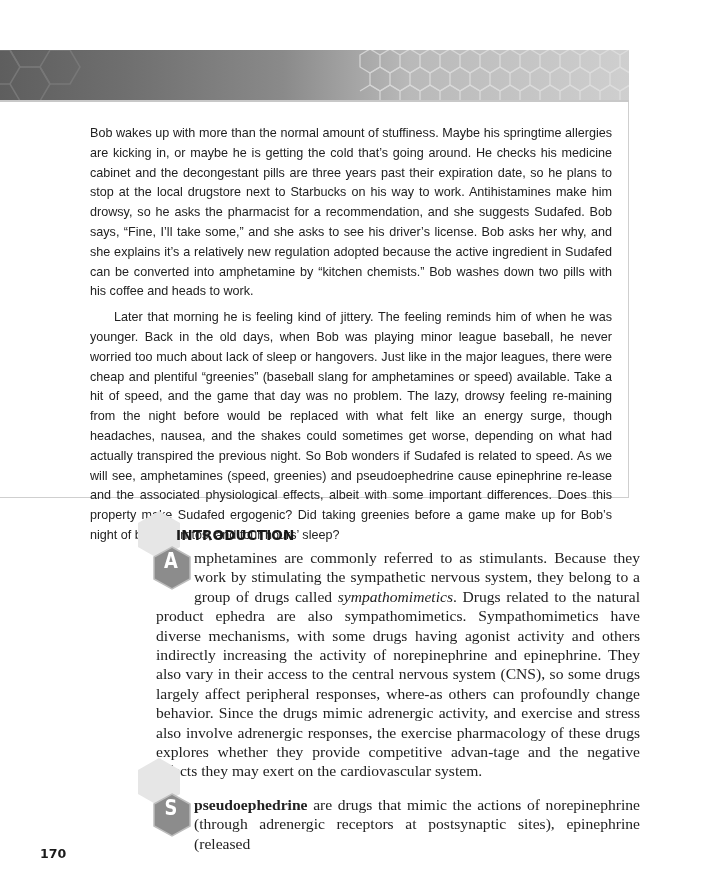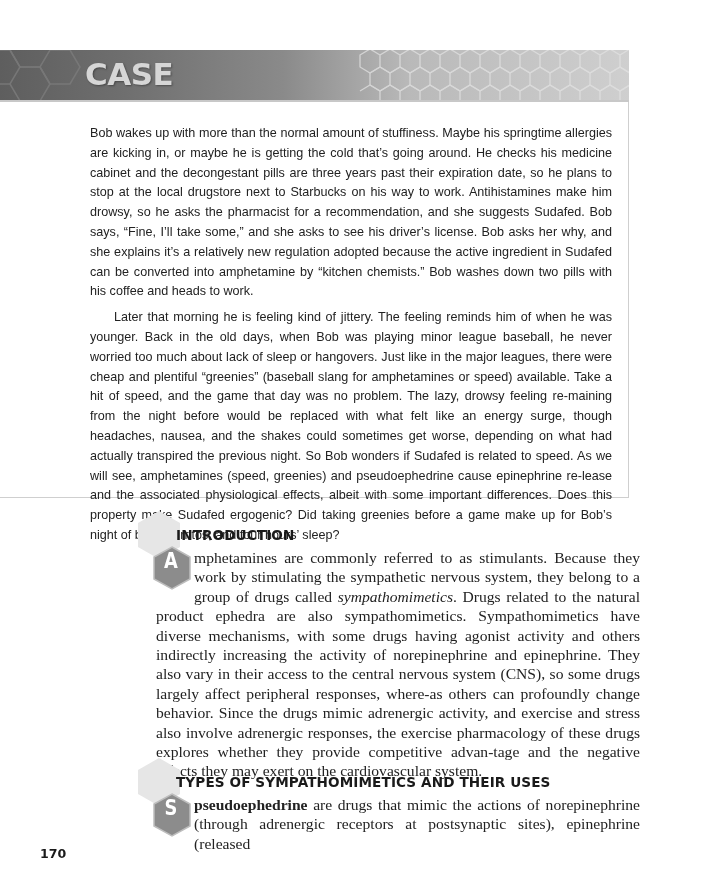--- a/index.html
+++ b/index.html
@@ -79,21 +79,20 @@
       <path d="M20,-17 L40,-17 L50,0 L40,17 L20,17 L10,0"></path>
       <path d="M50,0 L70,0 L80,17 L70,34 L50,34 L40,17"></path>
     </g>
     <g fill="none" stroke="#e2e2e2" stroke-width="1.3" opacity="0.75">
       <path d="M360,5 l10,-6 l10,6 v12 l-10,6 l-10,-6z M380,5 l10,-6 l10,6 v12 l-10,6 l-10,-6z M400,5 l10,-6 l10,6 v12 l-10,6 l-10,-6z M420,5 l10,-6 l10,6 v12 l-10,6 l-10,-6z M440,5 l10,-6 l10,6 v12 l-10,6 l-10,-6z M460,5 l10,-6 l10,6 v12 l-10,6 l-10,-6z M480,5 l10,-6 l10,6 v12 l-10,6 l-10,-6z M500,5 l10,-6 l10,6 v12 l-10,6 l-10,-6z M520,5 l10,-6 l10,6 v12 l-10,6 l-10,-6z M540,5 l10,-6 l10,6 v12 l-10,6 l-10,-6z M560,5 l10,-6 l10,6 v12 l-10,6 l-10,-6z M580,5 l10,-6 l10,6 v12 l-10,6 l-10,-6z M600,5 l10,-6 l10,6 v12 l-10,6 l-10,-6z M620,5 l10,-6 l10,6 v12 l-10,6 l-10,-6z"></path>
       <path d="M370,23 l10,-6 l10,6 v12 l-10,6 l-10,-6z M390,23 l10,-6 l10,6 v12 l-10,6 l-10,-6z M410,23 l10,-6 l10,6 v12 l-10,6 l-10,-6z M430,23 l10,-6 l10,6 v12 l-10,6 l-10,-6z M450,23 l10,-6 l10,6 v12 l-10,6 l-10,-6z M470,23 l10,-6 l10,6 v12 l-10,6 l-10,-6z M490,23 l10,-6 l10,6 v12 l-10,6 l-10,-6z M510,23 l10,-6 l10,6 v12 l-10,6 l-10,-6z M530,23 l10,-6 l10,6 v12 l-10,6 l-10,-6z M550,23 l10,-6 l10,6 v12 l-10,6 l-10,-6z M570,23 l10,-6 l10,6 v12 l-10,6 l-10,-6z M590,23 l10,-6 l10,6 v12 l-10,6 l-10,-6z M610,23 l10,-6 l10,6 v12 l-10,6 l-10,-6z"></path>
       <path d="M360,41 l10,-6 l10,6 v12 M380,41 l10,-6 l10,6 v12 M400,41 l10,-6 l10,6 v12 M420,41 l10,-6 l10,6 v12 M440,41 l10,-6 l10,6 v12 M460,41 l10,-6 l10,6 v12 M480,41 l10,-6 l10,6 v12 M500,41 l10,-6 l10,6 v12 M520,41 l10,-6 l10,6 v12 M540,41 l10,-6 l10,6 v12 M560,41 l10,-6 l10,6 v12 M580,41 l10,-6 l10,6 v12 M600,41 l10,-6 l10,6 v12 M620,41 l10,-6 l10,6 v12"></path>
     </g>
   </svg>
   <div class="banner-title">
-    <span class="case">CASE</span>
   </div>
 </div>
 <div class="banner-underline"></div>
 
 <div class="case-box"></div>
 <div class="case-text">
   <p>Bob wakes up with more than the normal amount of stuffiness. Maybe his springtime allergies are kicking in, or maybe he is getting the cold that’s going around. He checks his medicine cabinet and the decongestant pills are three years past their expiration date, so he plans to stop at the local drugstore next to Starbucks on his way to work. Antihistamines make him drowsy, so he asks the pharmacist for a recommendation, and she suggests Sudafed. Bob says, “Fine, I’ll take some,” and she asks to see his driver’s license. Bob asks her why, and she explains it’s a relatively new regulation adopted because the active ingredient in Sudafed can be converted into amphetamine by “kitchen chemists.” Bob washes down two pills with his coffee and heads to work.</p>
   <p class="indent">Later that morning he is feeling kind of jittery. The feeling reminds him of when he was younger. Back in the old days, when Bob was playing minor league baseball, he never worried too much about lack of sleep or hangovers. Just like in the major leagues, there were cheap and plentiful “greenies” (baseball slang for amphetamines or speed) available. Take a hit of speed, and the game that day was no problem. The lazy, drowsy feeling re-maining from the night before would be replaced with what felt like an energy surge, though headaches, nausea, and the shakes could sometimes get worse, depending on what had actually transpired the previous night. So Bob wonders if Sudafed is related to speed. As we will see, amphetamines (speed, greenies) and pseudoephedrine cause epinephrine re-lease and the associated physiological effects, albeit with some important differences. Does this property make Sudafed ergogenic? Did taking greenies before a game make up for Bob’s night of beer, burritos, and four hours’ sleep?</p>
 </div>
 
@@ -107,21 +106,20 @@
           <polygon points="20,1 38,11 38,33 20,43 2,33 2,11" fill="#8c8c8c" stroke="#bdbdbd" stroke-width="1.5"></polygon>
         </svg>
         <span class="letter">A</span>
       </span><span>mphetamines are commonly referred to as stimulants. Because they work by stimulating the sympathetic nervous system, they belong to a group of drugs called </span><em>sympathomimetics</em><span>. Drugs related to the natural product ephedra are also sympathomimetics. Sympathomimetics have diverse mechanisms, with some drugs having agonist activity and others indirectly increasing the activity of norepinephrine and epinephrine. They also vary in their access to the central nervous system (CNS), so some drugs largely affect peripheral responses, where-as others can profoundly change behavior. Since the drugs mimic adrenergic activity, and exercise and stress also involve adrenergic responses, the exercise pharmacology of these drugs explores whether they provide competitive advan-tage and the negative effects they may exert on the cardiovascular system.</span></p>
 </div>
 
 <div class="section" style="top:757px; height:90px;">
   <svg class="hex-bg" style="left:-4px; top:0;" width="46" height="50" viewBox="0 0 46 50">
     <polygon points="23,1 44,13 44,37 23,49 2,37 2,13" fill="#e6e6e6"></polygon>
   </svg>
-  <div class="section-heading" style="top:17px;">TYPES OF SYMPATHOMIMETICS AND THEIR USES</div>
   <p class="body-serif" style="top:38px;"><span class="dropcap">
         <svg width="40" height="44" viewBox="0 0 40 44">
           <polygon points="20,1 38,11 38,33 20,43 2,33 2,11" fill="#8c8c8c" stroke="#bdbdbd" stroke-width="1.5"></polygon>
         </svg>
         <span class="letter">S</span>
       </span><strong>pseudoephedrine</strong><span> are drugs that mimic the actions of norepinephrine (through adrenergic receptors at postsynaptic sites), epinephrine (released</span></p>
 </div>
 
 <div class="page-number">170</div>
 

